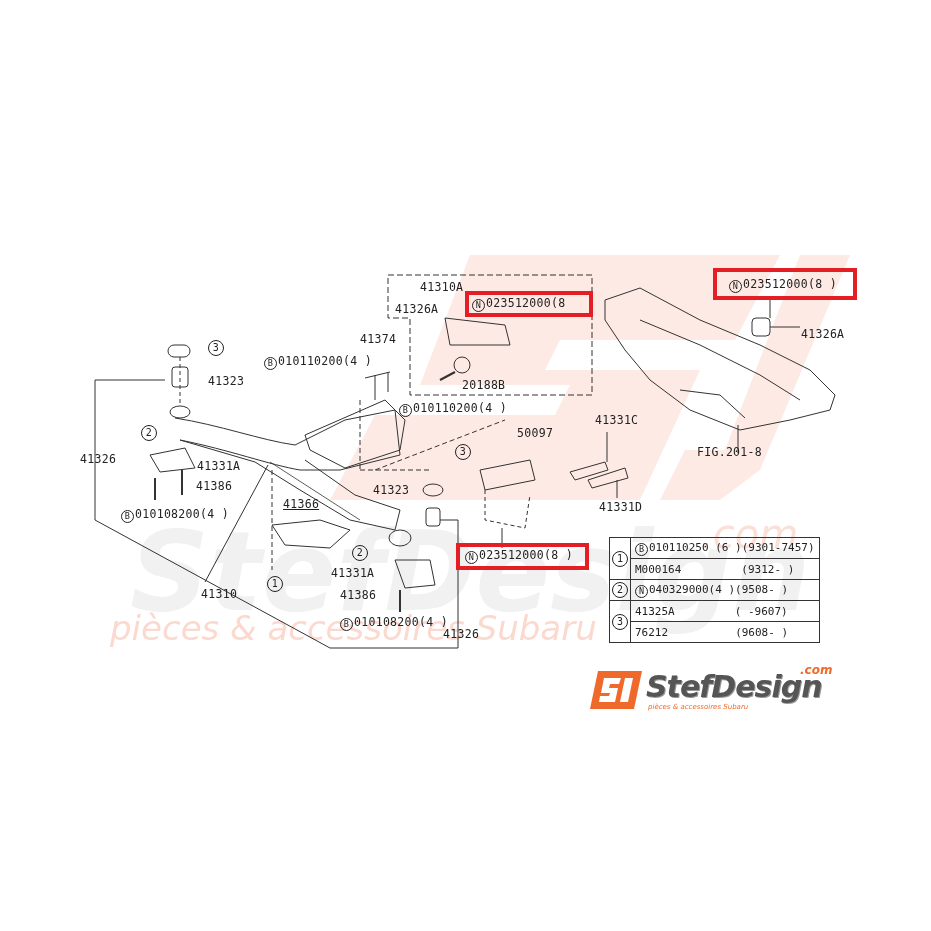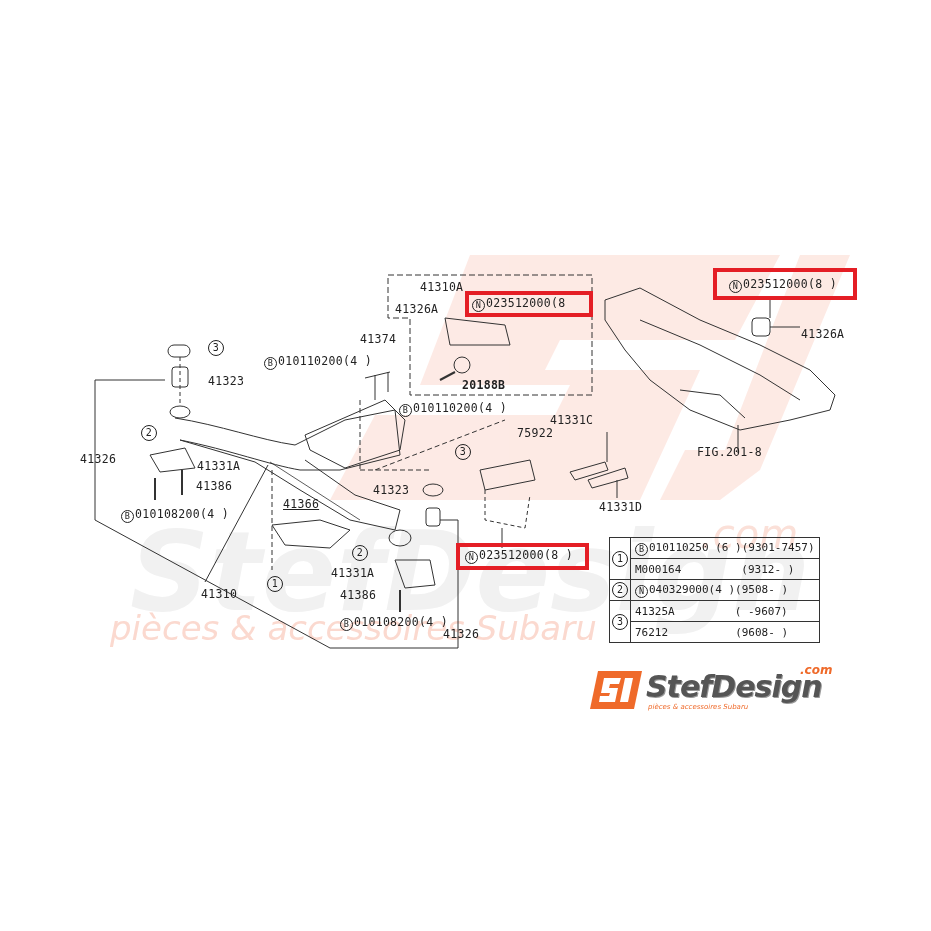--- a/index.html
+++ b/index.html
@@ -93,21 +93,21 @@
     <line x1="770" y1="300" x2="770" y2="318"></line>
   </svg>
 
   <div class="hl" style="left:465px;top:291px;width:128px;height:26px;"></div>
   <div class="hl" style="left:713px;top:268px;width:144px;height:32px;"></div>
   <div class="hl" style="left:456px;top:543px;width:133px;height:27px;"></div>
 
   <div class="lbl" style="left:420px;top:282px;">41310A</div>
   <div class="lbl" style="left:395px;top:304px;">41326A</div>
   <div class="lbl" style="left:472px;top:298px;"><span class="circ">N</span><span>023512000(8</span></div>
-  <div class="lbl" style="left:462px;top:380px;font-weight:bold;">20188B</div>
+  <div class="lbl" style="left:462px;top:380px;">20188B</div>
 
   <div class="lbl" style="left:729px;top:279px;"><span class="circ">N</span><span>023512000(8  )</span></div>
   <div class="lbl" style="left:801px;top:329px;">41326A</div>
   <div class="lbl" style="left:697px;top:447px;">FIG.201-8</div>
 
   <div class="lbl" style="left:360px;top:334px;text-align:right;">41374</div>
   <div class="lbl" style="left:264px;top:356px;"><span class="circ">B</span><span>010110200(4  )</span></div>
   <div class="lbl" style="left:399px;top:403px;"><span class="circ">B</span><span>010110200(4  )</span></div>
 
   <div class="lbl" style="left:208px;top:340px;"><span class="bigcirc">3</span></div>
@@ -121,22 +121,22 @@
   <div class="lbl" style="left:197px;top:461px;">41331A</div>
   <div class="lbl" style="left:331px;top:568px;">41331A</div>
   <div class="lbl" style="left:196px;top:481px;">41386</div>
   <div class="lbl" style="left:340px;top:590px;">41386</div>
   <div class="lbl" style="left:121px;top:509px;"><span class="circ">B</span><span>010108200(4  )</span></div>
   <div class="lbl" style="left:340px;top:617px;"><span class="circ">B</span><span>010108200(4  )</span></div>
   <div class="lbl" style="left:80px;top:454px;">41326</div>
   <div class="lbl" style="left:443px;top:629px;">41326</div>
   <div class="lbl" style="left:169px;top:589px;margin-left:32px;">41310</div>
   <div class="lbl" style="left:283px;top:499px;text-decoration:underline;">41366</div>
-  <div class="lbl" style="left:517px;top:428px;">75922</div>
-  <div class="lbl" style="left:550px;top:415px;text-align:right;">41331C</div>
+  <div class="lbl" style="left:517px;top:428px;">50097</div>
+  <div class="lbl" style="left:595px;top:415px;text-align:right;">41331C</div>
   <div class="lbl" style="left:599px;top:502px;">41331D</div>
   <div class="lbl" style="left:465px;top:550px;"><span class="circ">N</span><span>023512000(8  )</span></div>
 
   <table class="legend">
     <tbody>
         <tr>
       <td class="num" rowspan="2"><span class="bigcirc">1</span></td>
       <td><span class="circ">B</span><span>010110250</span> <span>(6 )</span><span>(9301-7457)</span></td>
     </tr>
     <tr>

